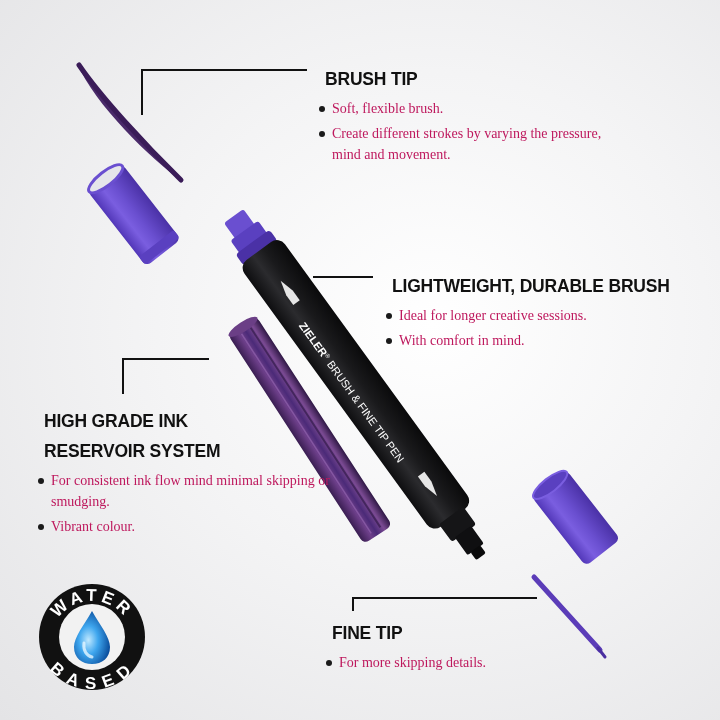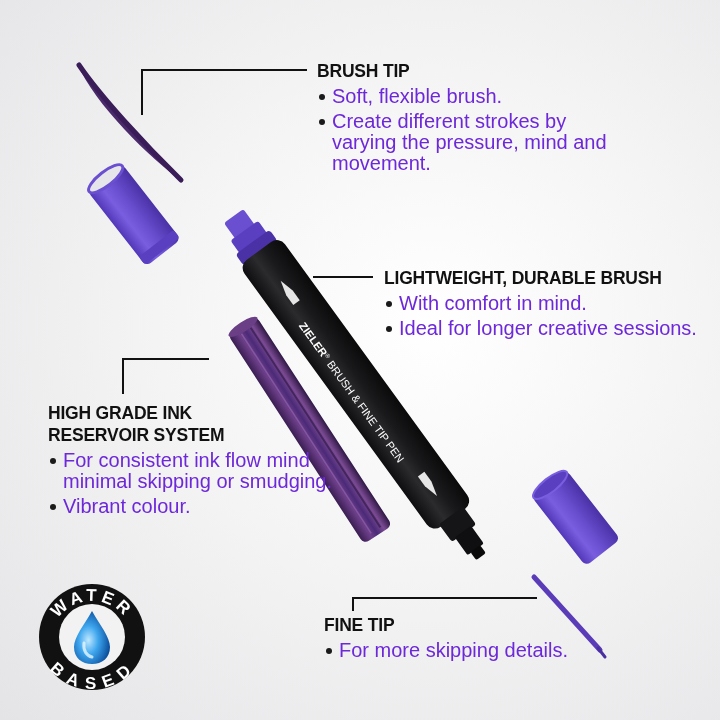--- a/index.html
+++ b/index.html
@@ -7,26 +7,26 @@
     width:720px; height:720px; position:relative; overflow:hidden;
     background: radial-gradient(ellipse at 60% 45%, #ffffff 0%, #f4f4f5 45%, #e4e4e6 100%);
     font-family: "Liberation Sans", "DejaVu Sans", sans-serif;
     color:#111;
   }
   .art { position:absolute; left:0; top:0; width:720px; height:720px; }
   .line { position:absolute; background:#111; }
   .block { position:absolute; }
   .heading {
     font-weight:bold; font-size:17.5px; letter-spacing:-0.2px; line-height:22px;
-    color:#111; margin:0;
+    color:#111; margin:8px;
   }
   ul { list-style:none; margin:4px 0 0 0; padding:0; }
   li {
-    position:relative; padding-left:15px; font-size:20px; line-height:21px;
-    color:#6d28d9; margin-bottom:4px;
+    position:relative; padding-left:15px; font-size:14px; line-height:21px;
+    color:#be185d; margin-bottom:4px;font-family:Liberation Serif, serif;
   }
   li::before {
     content:""; position:absolute; left:2px; top:8px; width:6px; height:6px;
     border-radius:50%; background:#1a1a1a;
   }
 </style>
 </head>
 <body>
 
 <svg class="art" viewBox="0 0 720 720" xmlns="http://www.w3.org/2000/svg">
@@ -138,26 +138,26 @@
   <p class="heading">BRUSH TIP</p>
   <ul>
     <li>Soft, flexible brush.</li>
     <li style="width:300px;">Create different strokes by varying the pressure, mind and movement.</li>
   </ul>
 </div>
 
 <div class="block" style="left:384px; top:267px; width:330px;">
   <p class="heading">LIGHTWEIGHT, DURABLE BRUSH</p>
   <ul>
+    <li>Ideal for longer creative sessions.</li>
     <li>With comfort in mind.</li>
-    <li>Ideal for longer creative sessions.</li>
   </ul>
 </div>
 
-<div class="block" style="left:48px; top:402px; width:300px;">
+<div class="block" style="left:36px; top:402px; width:300px;">
   <p class="heading">HIGH GRADE INK</p>
   <p class="heading">RESERVOIR SYSTEM</p>
   <ul>
     <li style="width:280px;">For consistent ink flow mind minimal skipping or smudging.</li>
     <li>Vibrant colour.</li>
   </ul>
 </div>
 
 <div class="block" style="left:324px; top:614px; width:300px;">
   <p class="heading">FINE TIP</p>

